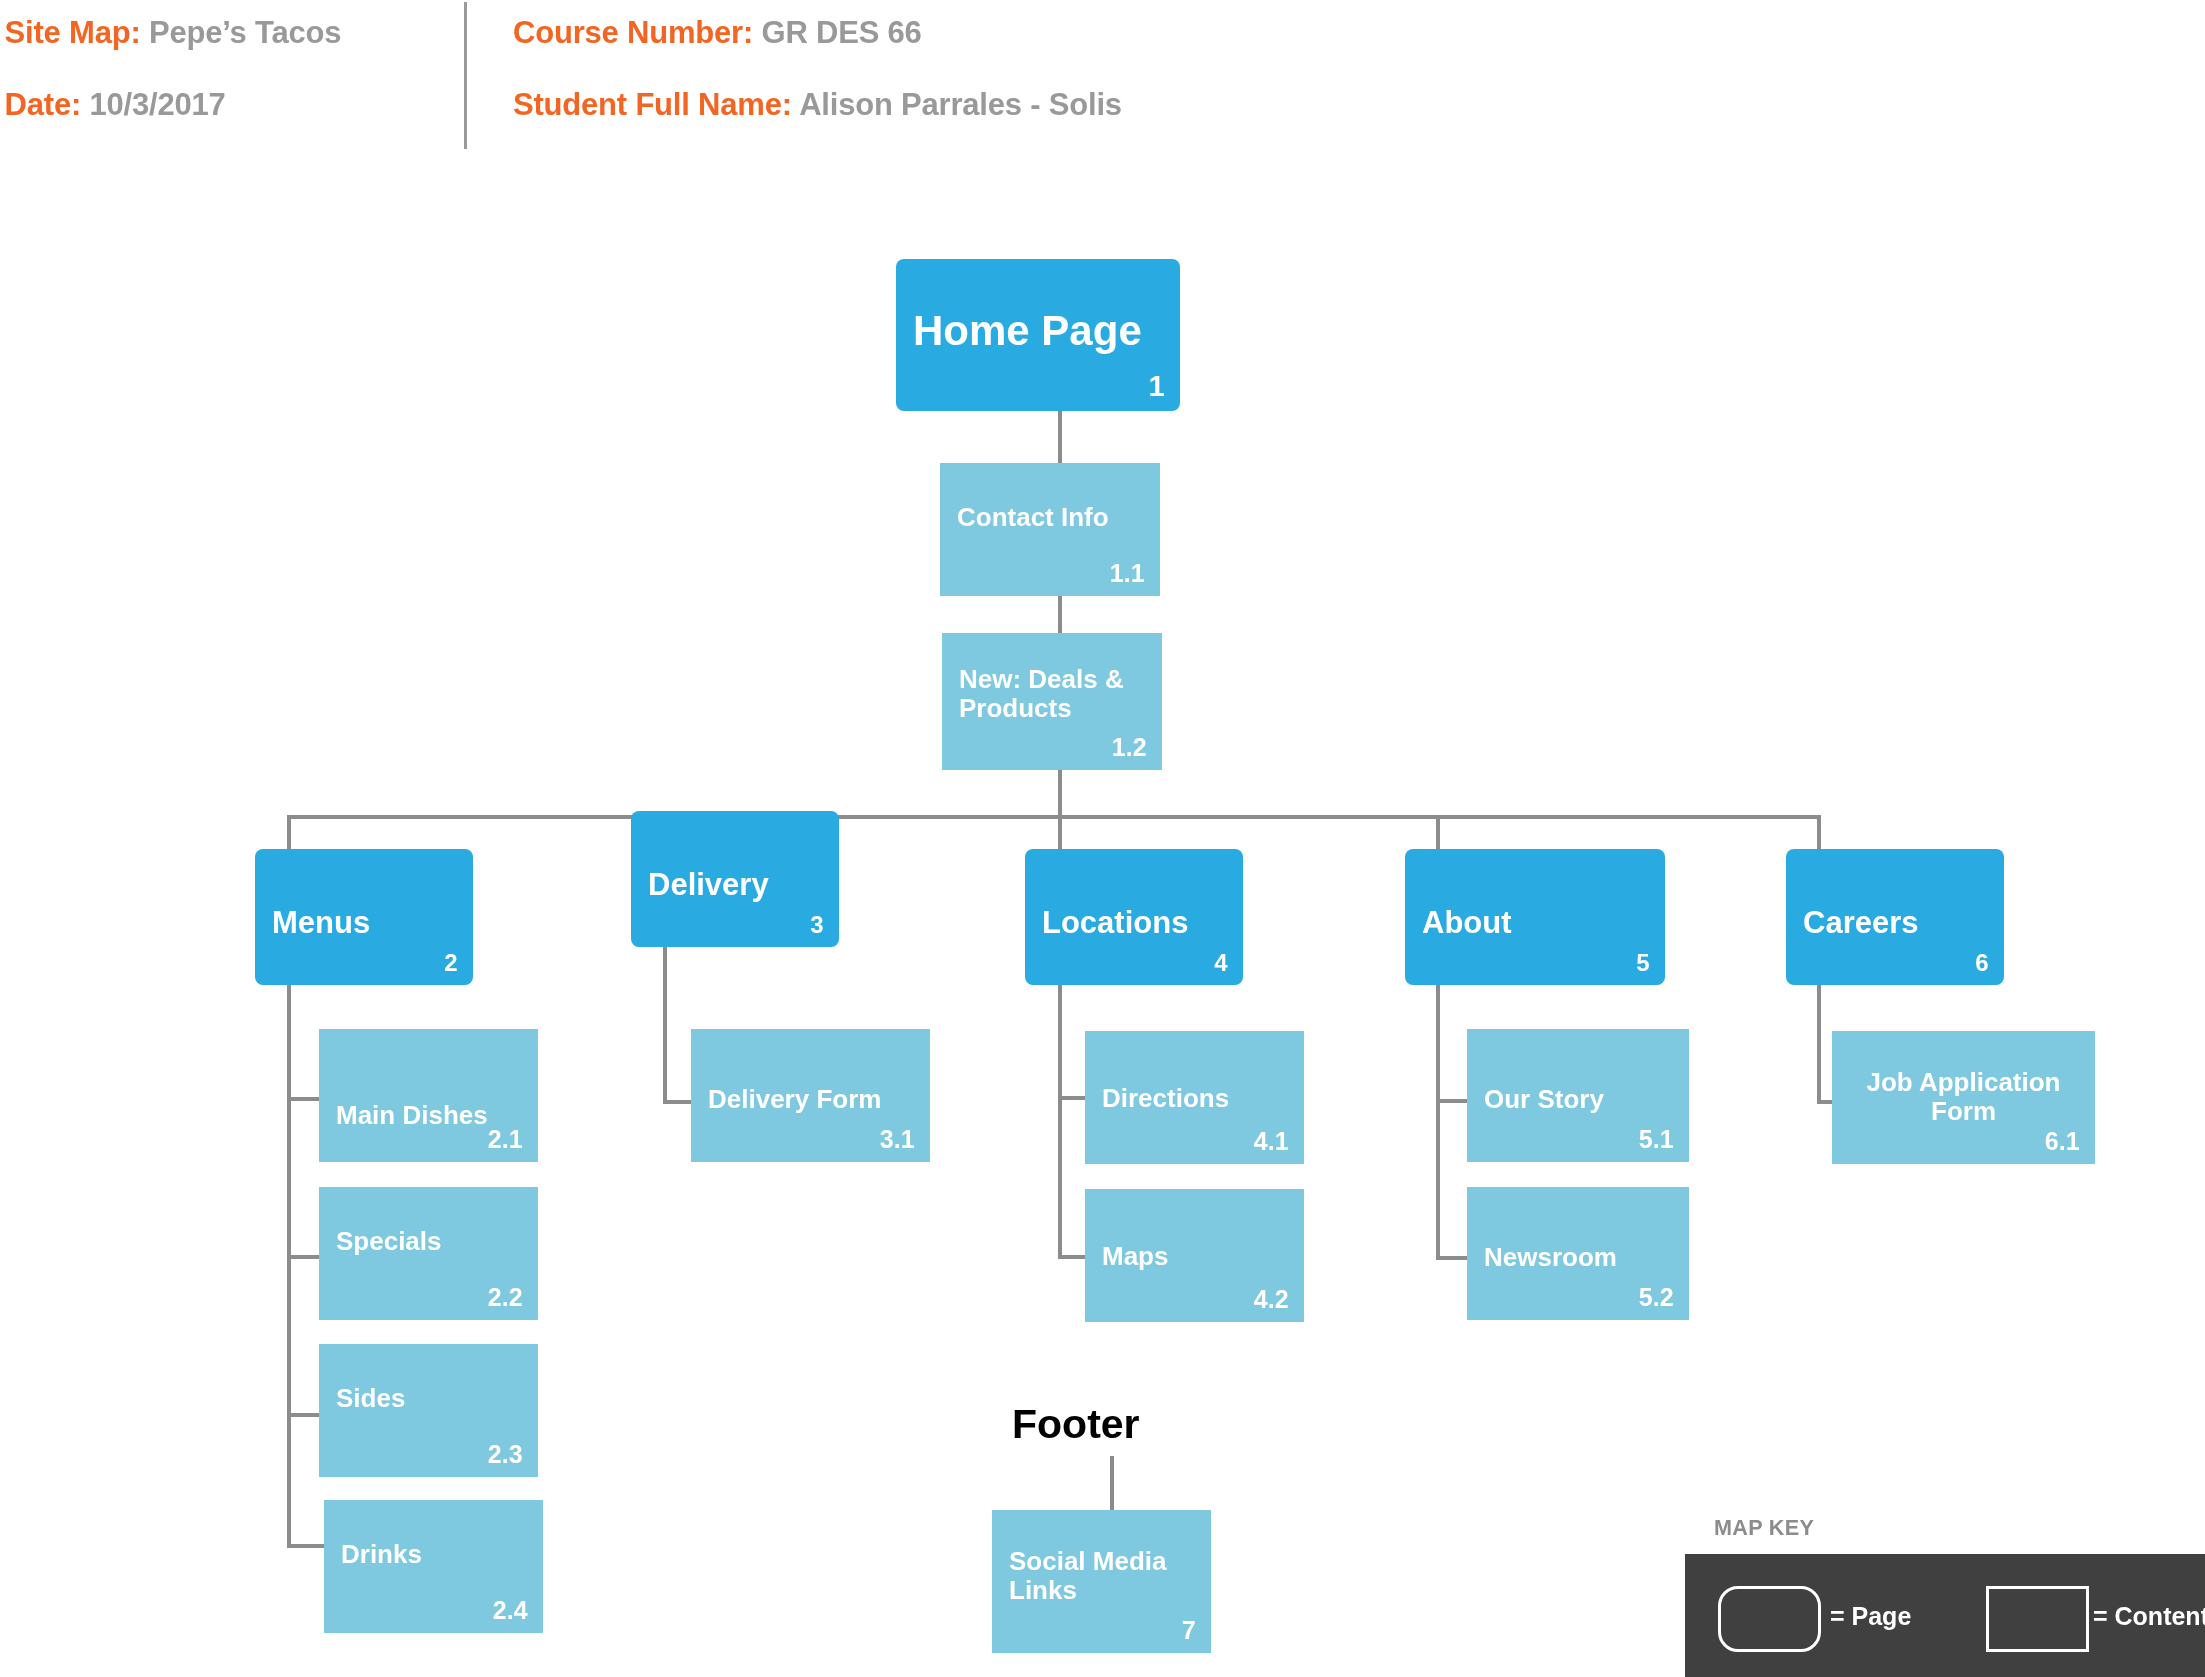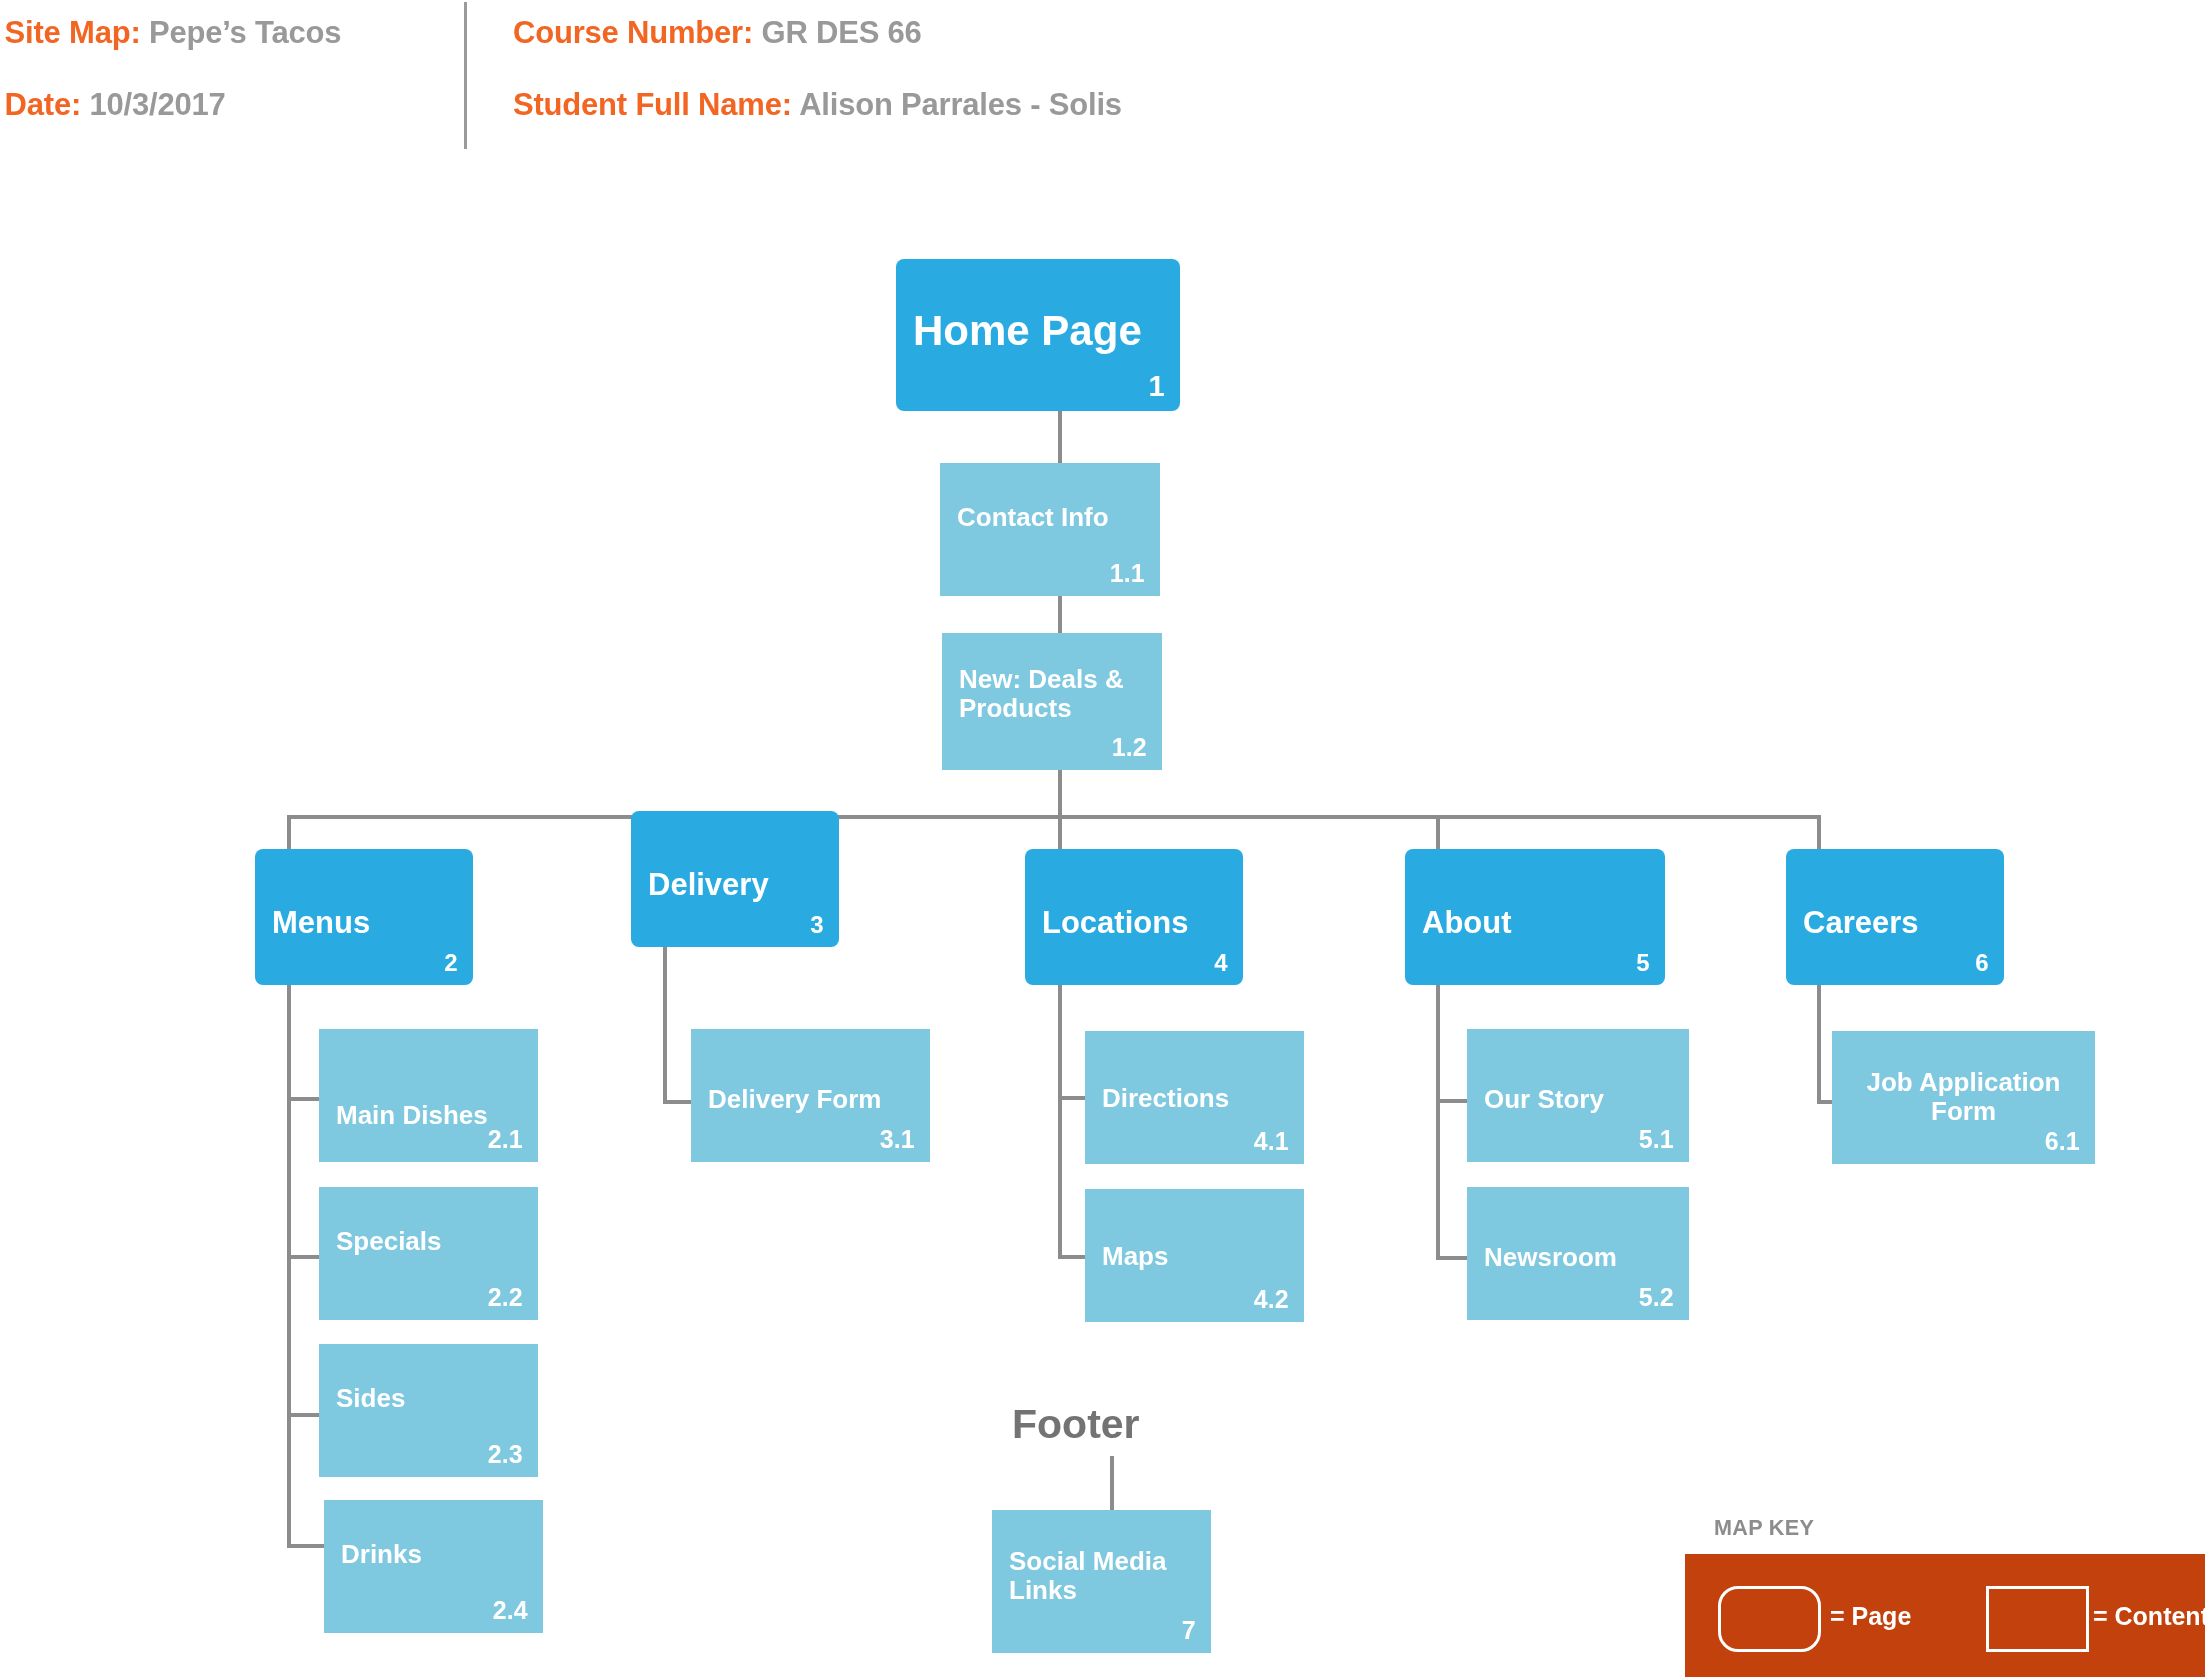--- a/index.html
+++ b/index.html
@@ -86,38 +86,38 @@
   .node.content {
     background: #7EC8E0;
     border-radius: 0;
   }
   .node.content .n-title { font-size: 26px; }
   .node.content .n-num   { font-size: 25px; }
 
   
   .footer-title {
     position: absolute;
-    color: #737373;
+    color: #000000;
     font-size: 41px;
     font-weight: bold;
     white-space: nowrap;
   }
 
   
   .mapkey-title {
     position: absolute;
     color: #8c8c8c;
     font-size: 21.6px;
     font-weight: bold;
     letter-spacing: 0.3px;
     white-space: nowrap;
   }
   .mapkey-panel {
     position: absolute;
-    background: #c2410c;
+    background: #404040;
     text-align: center;
   }
   .mk-shape-round {
     position: absolute;
     border: 3.9px solid #ffffff;
     border-radius: 20px;
     background: transparent;
   }
   .mk-shape-square {
     position: absolute;

